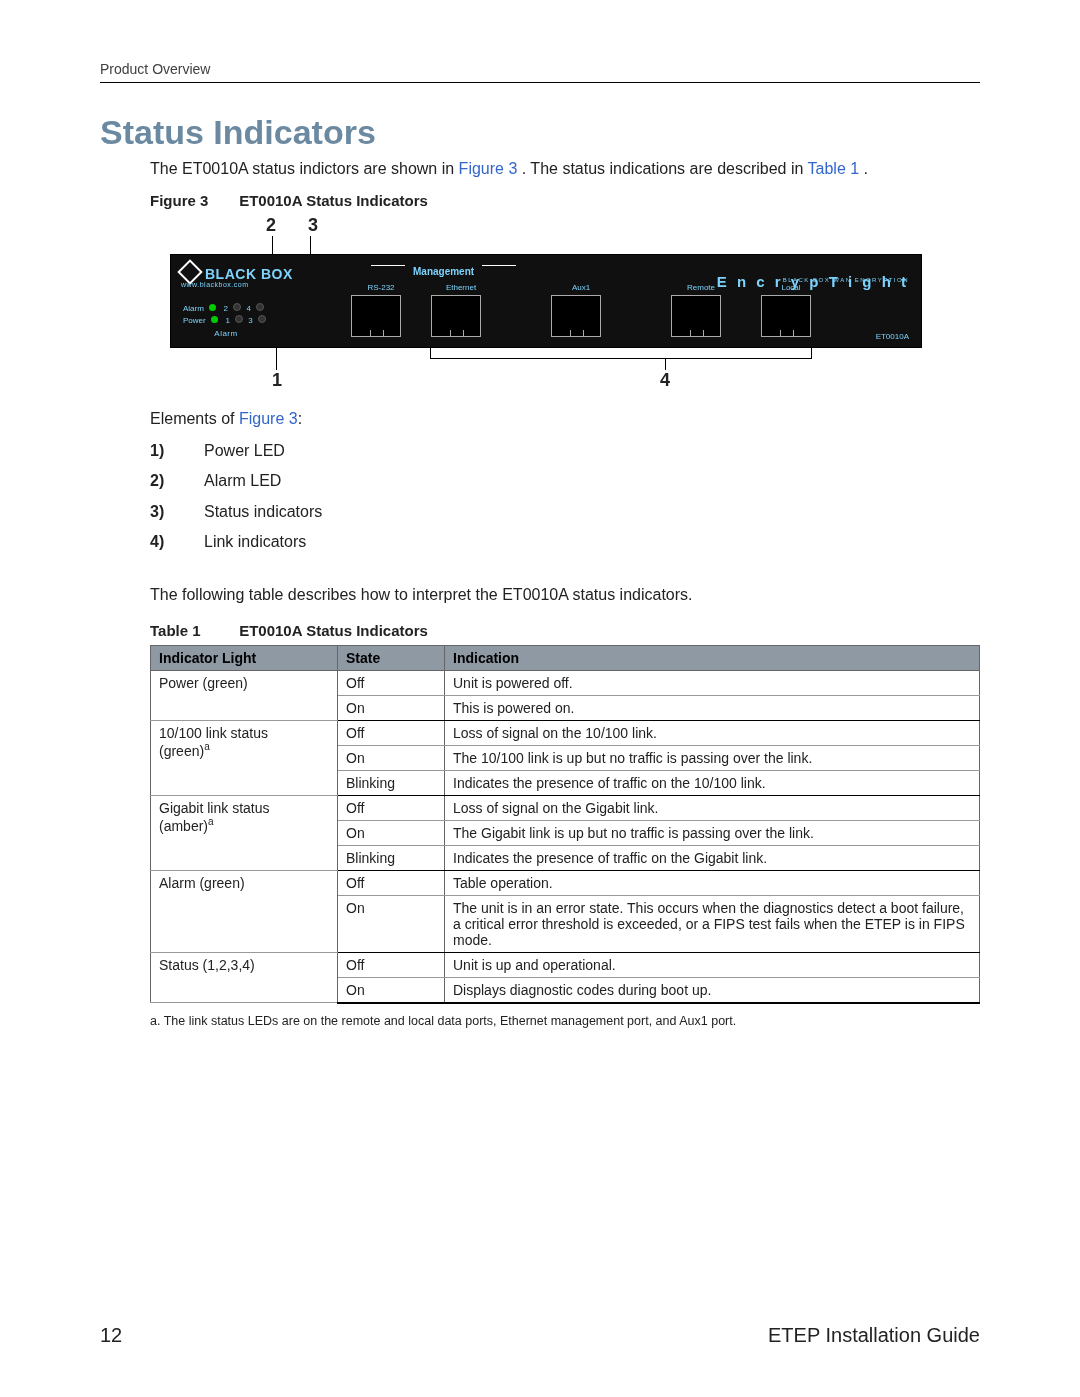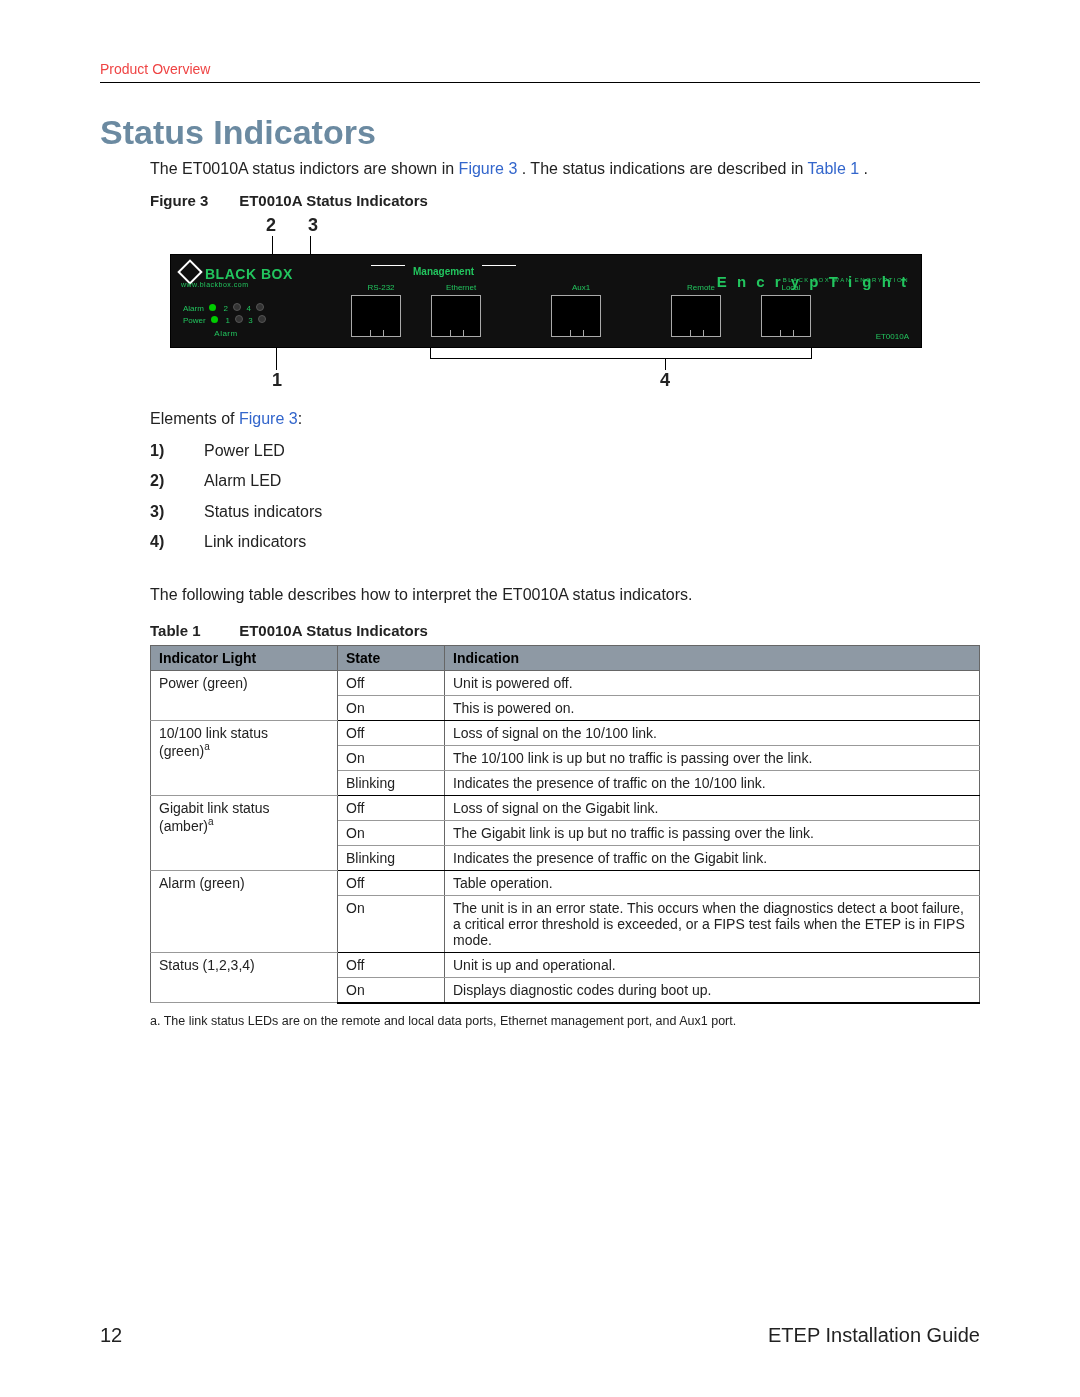--- a/index.html
+++ b/index.html
@@ -10,39 +10,39 @@
   }
   .page {
     width: 1080px;
     min-height: 1397px;
     margin: 0 auto;
     padding: 60px 100px 50px 100px;
     box-sizing: border-box;
     position: relative;
   }
   .hdr-row { border-bottom: 1px solid #000; padding-bottom: 4px; margin-bottom: 30px; }
-  .hdr-row span { font-size: 14px; color: #ef4444; }
+  .hdr-row span { font-size: 14px; color: #404040; }
 
   h1.title { font-family: Arial, sans-serif; font-size: 34px; color: #6b8aa1; font-weight: 700; margin: 0 0 8px 0; }
   .intro { margin: 0 0 14px 50px; font-size: 16px; color: #222; }
   .intro .xref { color: #3366cc; }
 
   .fig-caption { margin-left: 50px; font-size: 15px; font-weight:700; color:#222; margin-top:14px; margin-bottom:6px; }
   .fig-caption .capnum { display:inline-block; width: 85px; }
 
   
   .annot-wrap { margin-left: 70px; margin-top:4px; margin-bottom:16px; }
   .annot-top { display:flex; gap:4px; font-size:18px; font-weight:700; color:#222; }
   .annot-top .a2 { margin-left:96px; }
   .annot-top .a3 { margin-left:28px; }
   .annot-stems-top { height:18px; position:relative; }
   .stem { position:absolute; width:1px; background:#000; }
 
   .device {
-    width: 750px; height: 92px; background:#101010; position:relative; color:#22c55e;
+    width: 750px; height: 92px; background:#101010; position:relative; color:#7dd3fc;
     font-family: Arial, sans-serif; border:1px solid #000;
   }
   .device .bb-logo { position:absolute; left:10px; top:8px; font-size:14px; font-weight:700; letter-spacing:0.5px; }
   .device .bb-logo .diamond { display:inline-block; width:14px; height:14px; border:2px solid #fff; transform:rotate(45deg); margin-right:6px; vertical-align:-2px;}
   .device .bb-url { position:absolute; left:10px; top:26px; font-size:7px; letter-spacing:0.5px; }
   .device .enc { position:absolute; right:12px; top:18px; font-size:15px; letter-spacing:3px; font-weight:700;}
   .device .enc-sub { position:absolute; right:12px; top:22px; font-size:6px; letter-spacing:1.5px;}
   .device .model { position:absolute; right:12px; bottom:6px; font-size:8px;}
   .device .mgmt-line { position:absolute; left:200px; top:10px; font-size:10px; font-weight:700;}
   .device .mgmt-line::before, .device .mgmt-line::after { content:""; display:inline-block; height:6px; border-top:1px solid #fff; width:34px; vertical-align:3px;}

